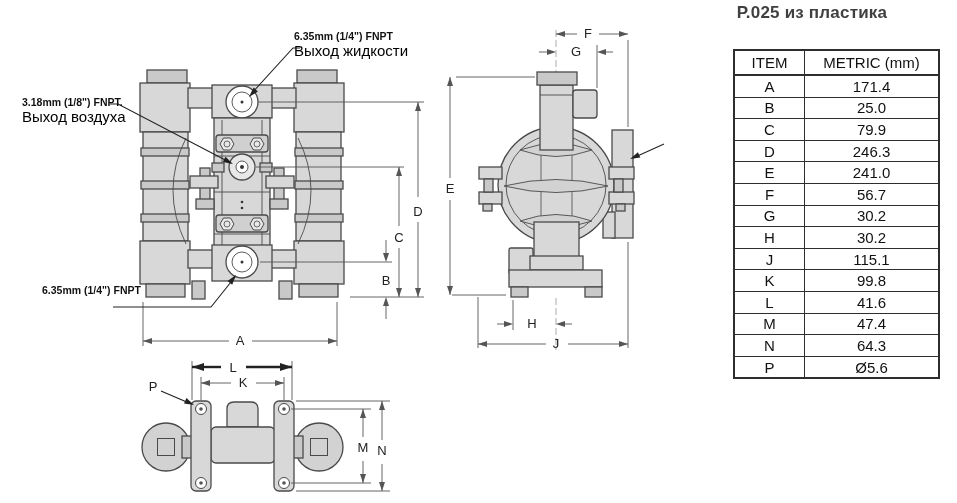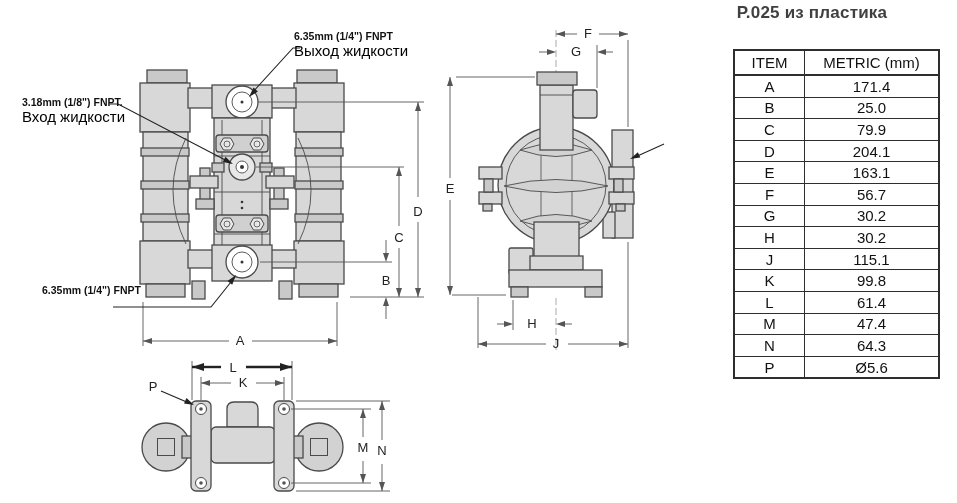--- a/index.html
+++ b/index.html
@@ -333,21 +333,21 @@
   </svg>
 
   <div class="page-title">Р.025 из пластика</div>
 
   <div class="ann ann-fluid-outlet">
     <div class="ann-size">6.35mm (1/4") FNPT</div>
     <div class="ann-label">Выход жидкости</div>
   </div>
   <div class="ann ann-air-inlet">
     <div class="ann-size">3.18mm (1/8") FNPT.</div>
-    <div class="ann-label">Вход жидкости</div>
+    <div class="ann-label">Выход воздуха</div>
   </div>
   <div class="ann ann-fluid-inlet">
     <div class="ann-size">6.35mm (1/4") FNPT</div>
   </div>
 
   <table class="dim-table">
     <thead>
       <tr>
         <th class="col-item">ITEM</th>
         <th>METRIC (mm)</th>
@@ -361,25 +361,25 @@
         <tr>
           <td>B</td>
           <td>25.0</td>
         </tr>
         <tr>
           <td>C</td>
           <td>79.9</td>
         </tr>
         <tr>
           <td>D</td>
-          <td>204.1</td>
+          <td>246.3</td>
         </tr>
         <tr>
           <td>E</td>
-          <td>163.1</td>
+          <td>241.0</td>
         </tr>
         <tr>
           <td>F</td>
           <td>56.7</td>
         </tr>
         <tr>
           <td>G</td>
           <td>30.2</td>
         </tr>
         <tr>
@@ -389,21 +389,21 @@
         <tr>
           <td>J</td>
           <td>115.1</td>
         </tr>
         <tr>
           <td>K</td>
           <td>99.8</td>
         </tr>
         <tr>
           <td>L</td>
-          <td>61.4</td>
+          <td>41.6</td>
         </tr>
         <tr>
           <td>M</td>
           <td>47.4</td>
         </tr>
         <tr>
           <td>N</td>
           <td>64.3</td>
         </tr>
         <tr>

